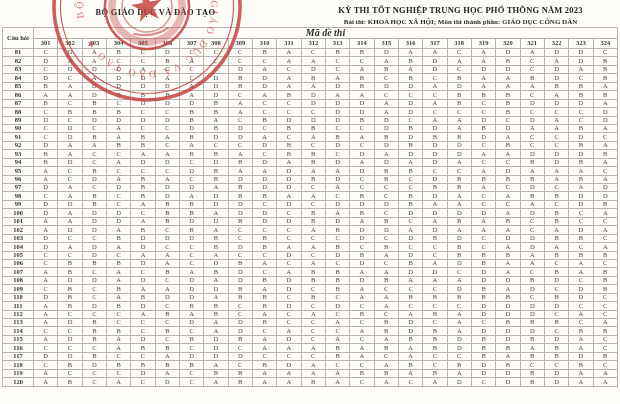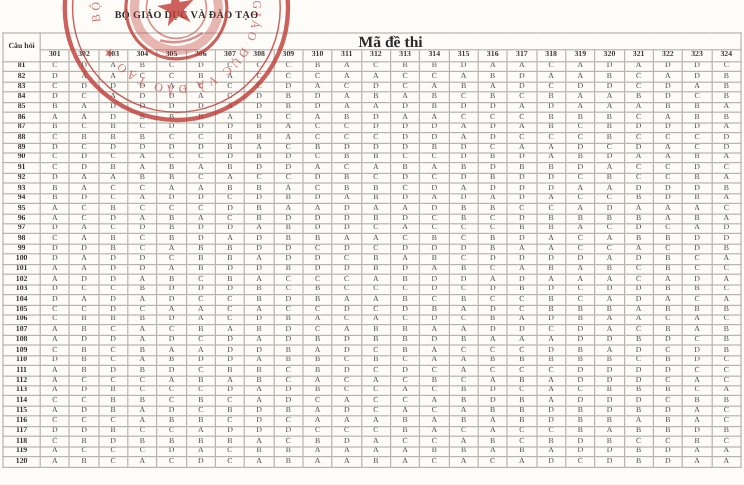--- a/index.html
+++ b/index.html
@@ -22,37 +22,41 @@
   }
   .answers th,.answers td{
     border:1px solid #b9b5ae;padding:0;margin:0;
     text-align:center;vertical-align:middle;line-height:1;
     overflow:hidden;white-space:nowrap;
   }
   .answers thead tr.group-row{height:9px;}
   .answers thead tr.codes-row{height:10px;}
   .answers tbody tr{height:8.45px;}
   .answers th.corner{font-weight:bold;font-size:6.5px;color:#333;width:30px;}
-  .answers th.group{font-weight:bold;font-size:13px;color:#2c2c2c;}
+  .answers th.group{font-weight:bold;font-size:10px;color:#2c2c2c;font-style:italic;}
   .answers th.code{font-weight:bold;font-size:6.5px;color:#3a3a3a;}
   .answers th.qnum{font-weight:bold;font-size:6.5px;color:#333;}
   .answers td.ans{font-size:6.5px;color:#4d4d4d;}
   
   .stamp{
     position:absolute;left:49px;top:-91px;width:196px;height:196px;
     z-index:4;opacity:.8;pointer-events:none;transform:rotate(-10deg);
   }
 </style>
 </head>
 <body>
 
 <div class="page">
 
   <div class="hdr-left">
     <div class="l1">BỘ GIÁO DỤC VÀ ĐÀO TẠO</div>
+  </div>
+  <div class="hdr-right">
+    <div class="r1">KỲ THI TỐT NGHIỆP TRUNG HỌC PHỔ THÔNG NĂM 2023</div>
+    <div class="r2">Bài thi: KHOA HỌC XÃ HỘI; Môn thi thành phần: GIÁO DỤC CÔNG DÂN</div>
   </div>
 
   <table class="answers" id="answers-table">
       <thead>
         <tr class="group-row">
           <th class="corner" rowspan="2">Câu hỏi</th>
           <th class="group" colspan="24">Mã đề thi</th>
         </tr>
         <tr class="codes-row">
           <th class="code">301</th>

